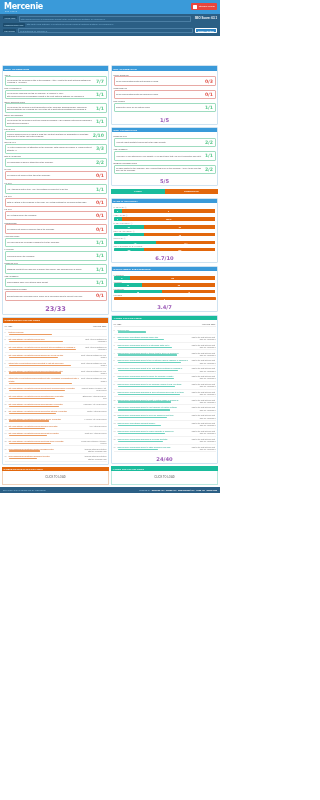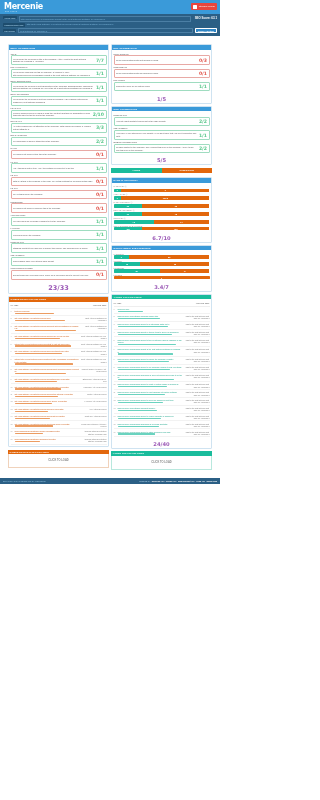--- a/index.html
+++ b/index.html
@@ -43,21 +43,21 @@
   .kw-input {
     flex:1; background:#2b5f85; border:.4px solid #4b7fa5; border-radius:.5px;
     color:#7fb9dd; font-size:2.2px; padding:.7px 1px;
   }
   .btn-check {
     background:#2f86c5; color:#fff; font-size:2.3px; font-weight:bold;
     border:.4px solid #fff; border-radius:.8px; padding:.9px 2px; white-space:nowrap;
   }
 
   
-  .cols { display:flex; gap:2px; padding:8px; }
+  .cols { display:flex; gap:2px; padding:2px;margin-top:27px; }
   .col { width:107px; display:flex; flex-direction:column; gap:2.5px; }
 
   .panel { border:.4px solid #cfe3f1; border-radius:1px; background:#fff; }
   .panel-head {
     background:#3a9ad9; color:#fff; font-size:2.3px; font-weight:bold;
     padding:1.2px 1.5px; letter-spacing:.1px;
   }
   .panel-head.orange { background:#e2670c; }
   .panel-head.green  { background:#1abc9c; }
   .panel-body { padding:1.5px; }

